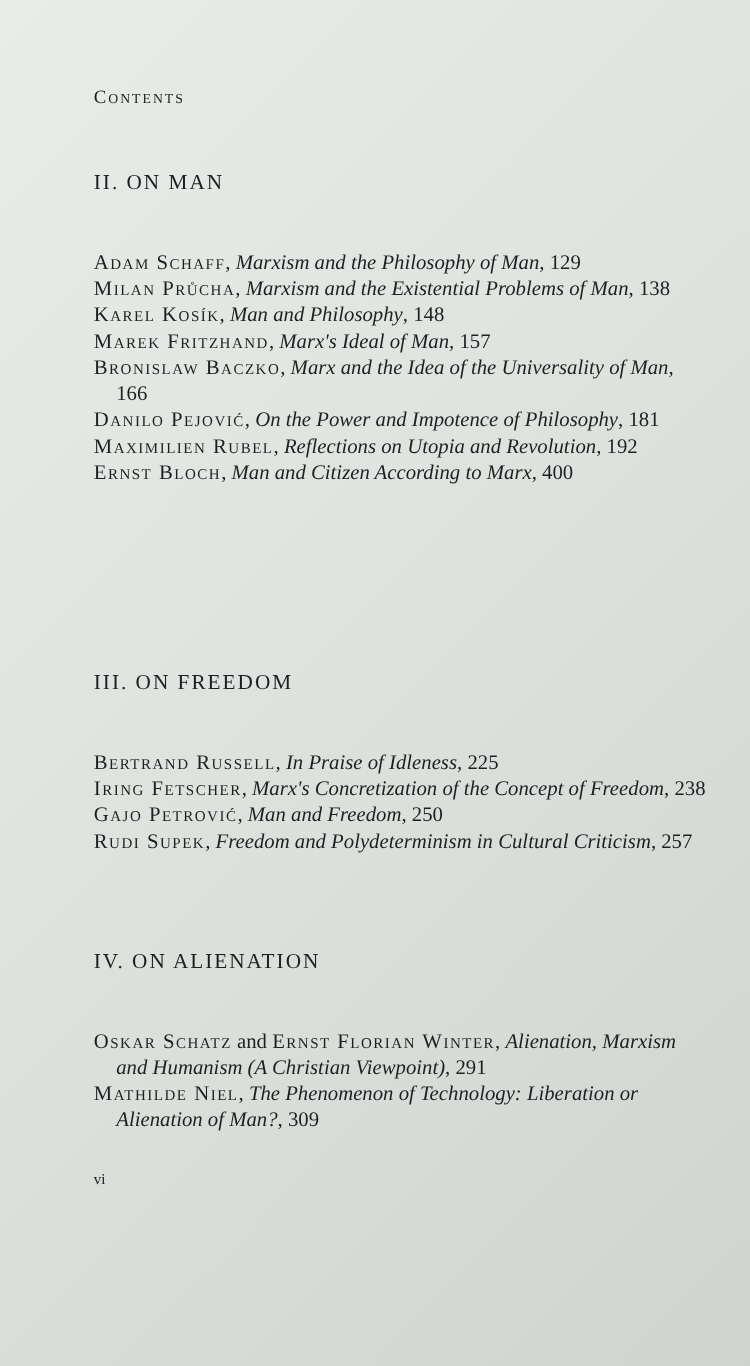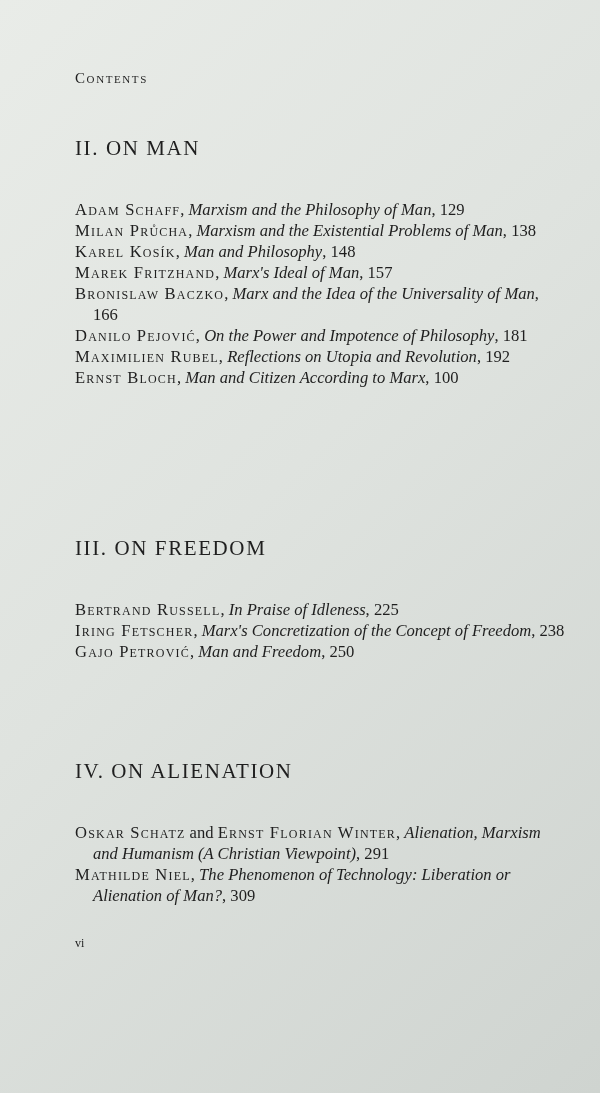--- a/index.html
+++ b/index.html
@@ -10,21 +10,21 @@
     color: #1f1f1f;
     position: relative;
   }
   .page { position: absolute; left: 75px; top: 0; width: 490px; }
   .contents-label {
     position: absolute; top: 70px; left: 0;
     font-size: 15px; letter-spacing: 1.6px; font-variant: small-caps;
   }
   .section-title {
     position: absolute; left: 0;
-    font-size: 21px; letter-spacing: 1.6px; text-transform: uppercase;
+    font-size: 17px; letter-spacing: 1.6px; text-transform: uppercase;
   }
   .entries { position: absolute; left: 0; width: 490px; margin-top: 14px; }
   .entry {
     font-size: 16.6px; line-height: 21px;
     padding-left: 18px; text-indent: -18px;
     margin: 0;
   }
   .author { font-variant: small-caps; letter-spacing: 1.2px; }
   .title { font-style: italic; }
   .folio { position: absolute; left: 0; top: 936px; font-size: 12px; }
@@ -37,28 +37,29 @@
 
   <div class="section-title" style="top:136px">II. On Man</div>
   <div class="entries" style="top:185px">
     <p class="entry"><span class="author">Adam Schaff</span><span>, </span><span class="title">Marxism and the Philosophy of Man</span><span>, 129</span></p>
     <p class="entry"><span class="author">Milan Průcha</span><span>, </span><span class="title">Marxism and the Existential Problems of Man</span><span>, 138</span></p>
     <p class="entry"><span class="author">Karel Kosík</span><span>, </span><span class="title">Man and Philosophy</span><span>, 148</span></p>
     <p class="entry"><span class="author">Marek Fritzhand</span><span>, </span><span class="title">Marx's Ideal of Man</span><span>, 157</span></p>
     <p class="entry"><span class="author">Bronislaw Baczko</span><span>, </span><span class="title">Marx and the Idea of the Universality of Man</span><span>, 166</span></p>
     <p class="entry"><span class="author">Danilo Pejović</span><span>, </span><span class="title">On the Power and Impotence of Philosophy</span><span>, 181</span></p>
     <p class="entry"><span class="author">Maximilien Rubel</span><span>, </span><span class="title">Reflections on Utopia and Revolution</span><span>, 192</span></p>
-    <p class="entry"><span class="author">Ernst Bloch</span><span>, </span><span class="title">Man and Citizen According to Marx</span><span>, 100</span></p>
+    <p class="entry"><span class="author">Ernst Bloch</span><span>, </span><span class="title">Man and Citizen According to Marx</span><span>, 400</span></p>
   </div>
 
   <div class="section-title" style="top:536px">III. On Freedom</div>
   <div class="entries" style="top:585px">
     <p class="entry"><span class="author">Bertrand Russell</span><span>, </span><span class="title">In Praise of Idleness</span><span>, 225</span></p>
     <p class="entry"><span class="author">Iring Fetscher</span><span>, </span><span class="title">Marx's Concretization of the Concept of Freedom</span><span>, 238</span></p>
     <p class="entry"><span class="author">Gajo Petrović</span><span>, </span><span class="title">Man and Freedom</span><span>, 250</span></p>
+    <p class="entry"><span class="author">Rudi Supek</span><span>, </span><span class="title">Freedom and Polydeterminism in Cultural Criticism</span><span>, 257</span></p>
   </div>
 
   <div class="section-title" style="top:759px">IV. On Alienation</div>
   <div class="entries" style="top:808px">
     <p class="entry"><span class="author">Oskar Schatz</span><span> and </span><span class="author">Ernst Florian Winter</span><span>, </span><span class="title">Alienation, Marxism and Humanism (A Christian Viewpoint)</span><span>, 291</span></p>
     <p class="entry"><span class="author">Mathilde Niel</span><span>, </span><span class="title">The Phenomenon of Technology: Liberation or Alienation of Man?</span><span>, 309</span></p>
   </div>
 
   <div class="folio">vi</div>
 </div>

